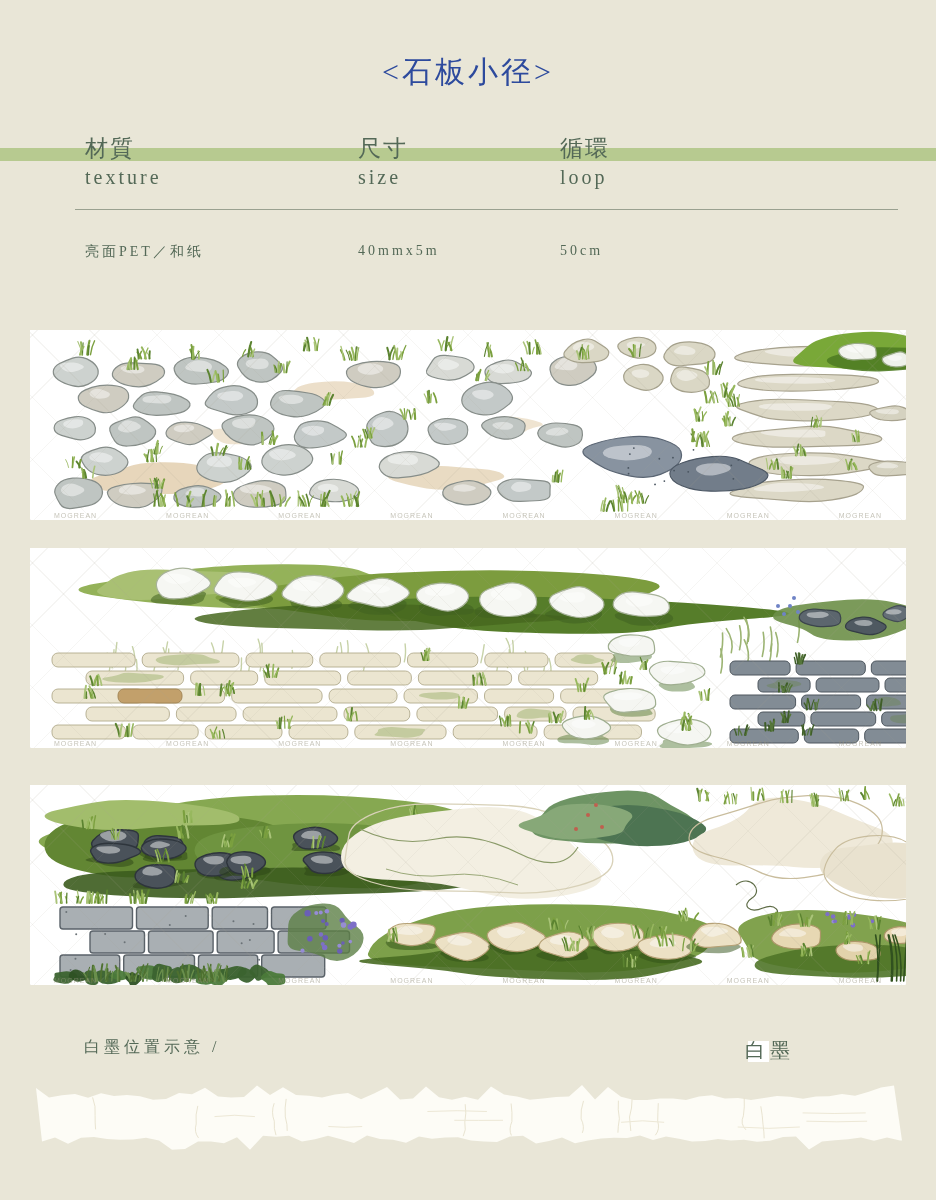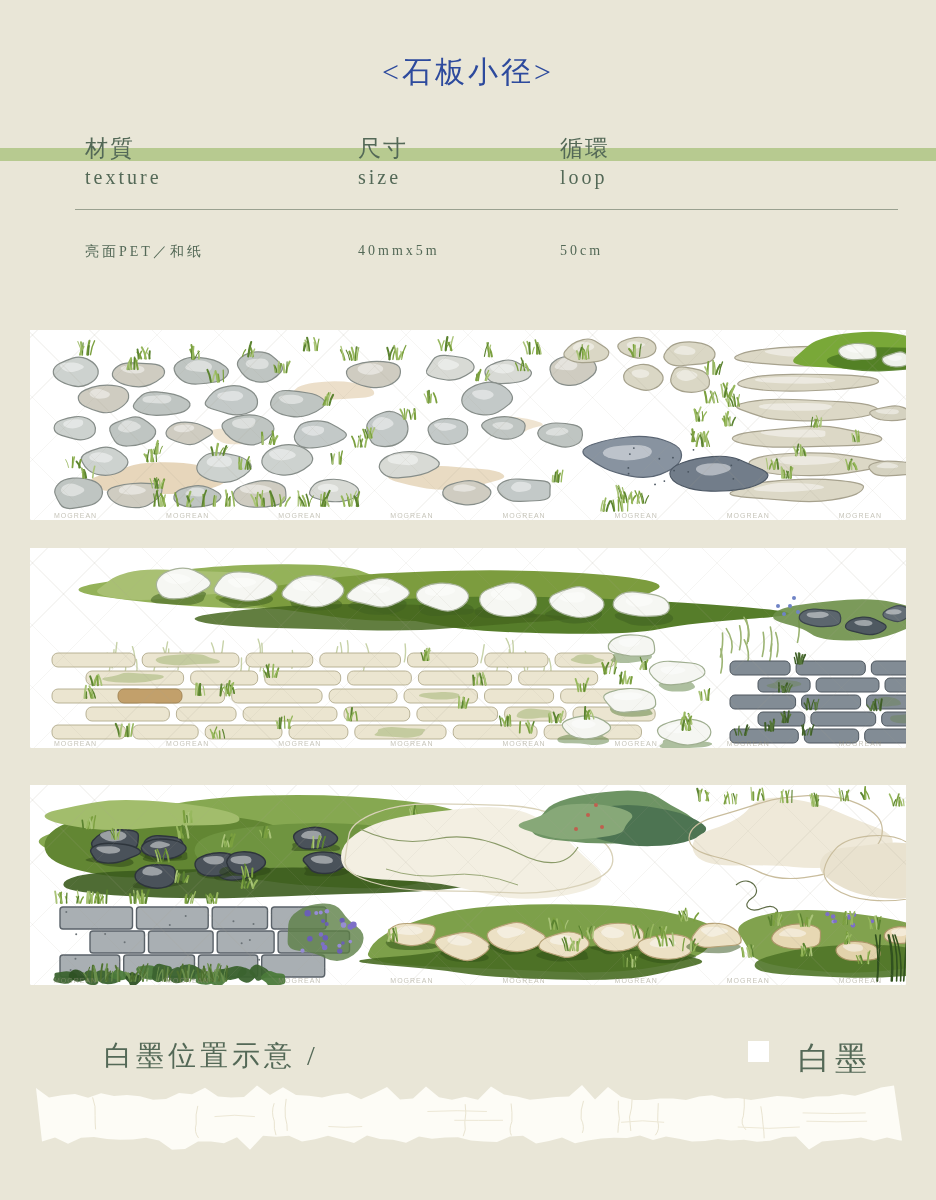--- a/index.html
+++ b/index.html
@@ -28,23 +28,23 @@
       repeating-linear-gradient(-45deg, rgba(165,160,142,.10) 0 1px, transparent 1px 44px);
   }
   #strip1{top:330px;height:190px}
   #strip2{top:548px;height:200px}
   #strip3{top:785px;height:200px}
   .wm-row{
     position:absolute;left:24px;right:24px;bottom:1px;display:flex;justify-content:space-between;
     color:rgba(150,145,126,.55);font-size:7px;letter-spacing:1px;
     font-family:"Liberation Sans","DejaVu Sans",sans-serif;z-index:3;
   }
-  .legend-heading{top:1037px;left:104px;font-size:28px;color:var(--text,#546957);letter-spacing:4px}
+  .legend-heading{top:1037px;left:84px;font-size:16px;color:var(--text,#546957);letter-spacing:4px}
   .white-swatch{top:1041px;left:748px;width:21px;height:21px;background:var(--swatch,#ffffff)}
-  .legend-label{top:1037px;left:798px;font-size:32px;color:var(--text,#546957);letter-spacing:5px}
+  .legend-label{top:1037px;left:745px;font-size:20px;color:var(--text,#546957);letter-spacing:5px}
   .white-ink{top:1083px;left:28px;width:880px;height:70px}
   .white-ink svg{display:block;width:880px;height:70px}
 </style>
 </head>
 <body>
 
 <div class="abs page-title">&lt;石板小径&gt;</div>
 
 <div class="abs accent-bar"></div>
 

